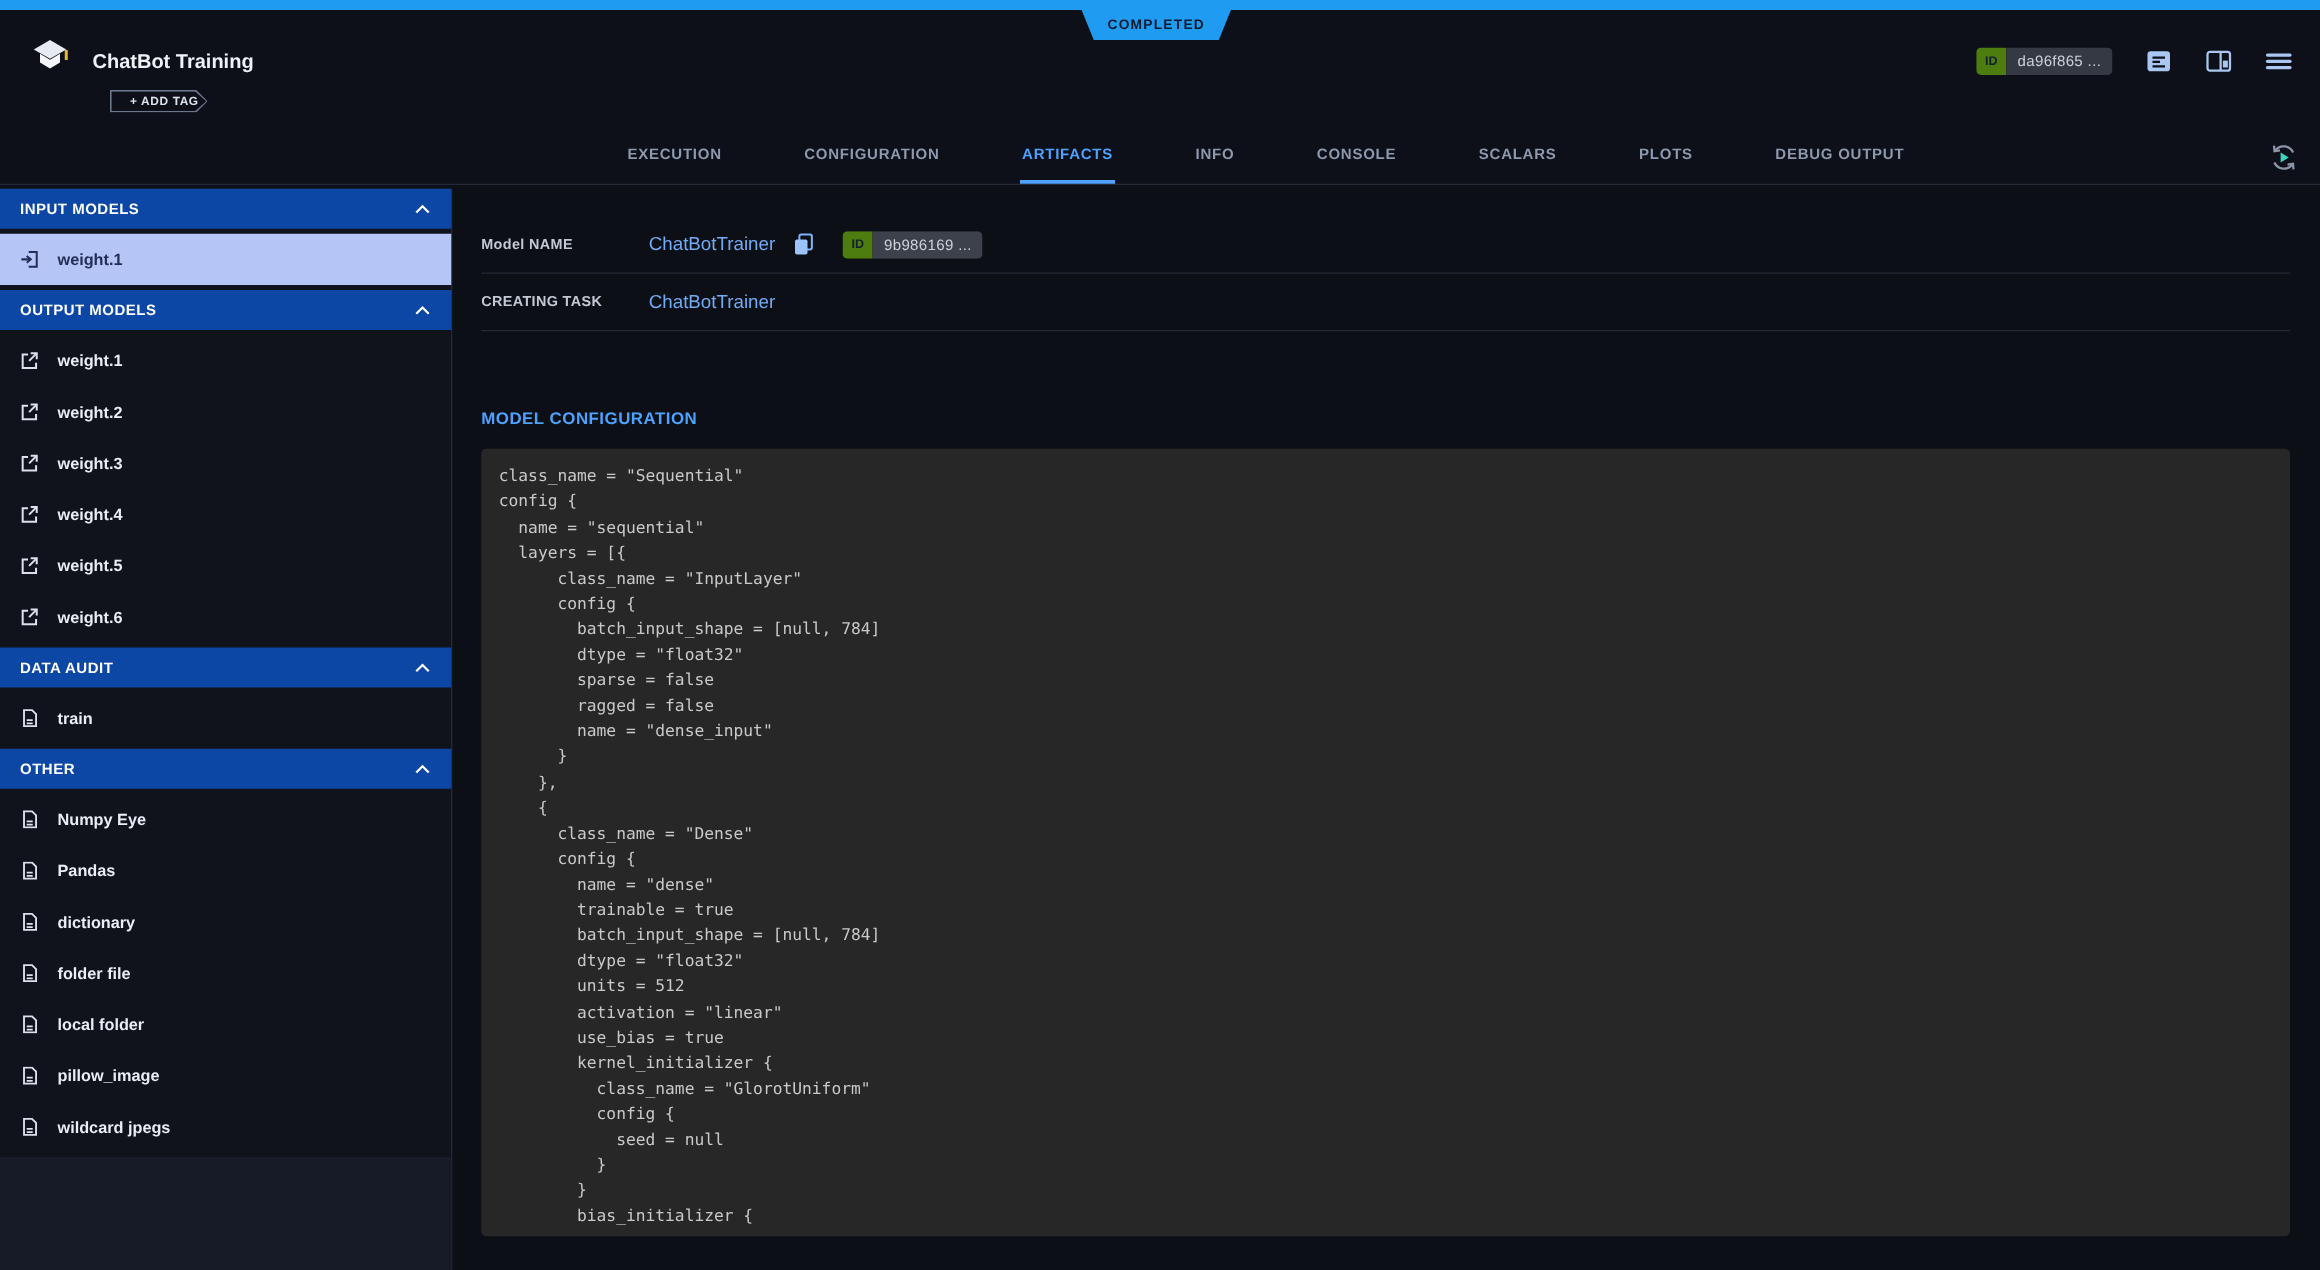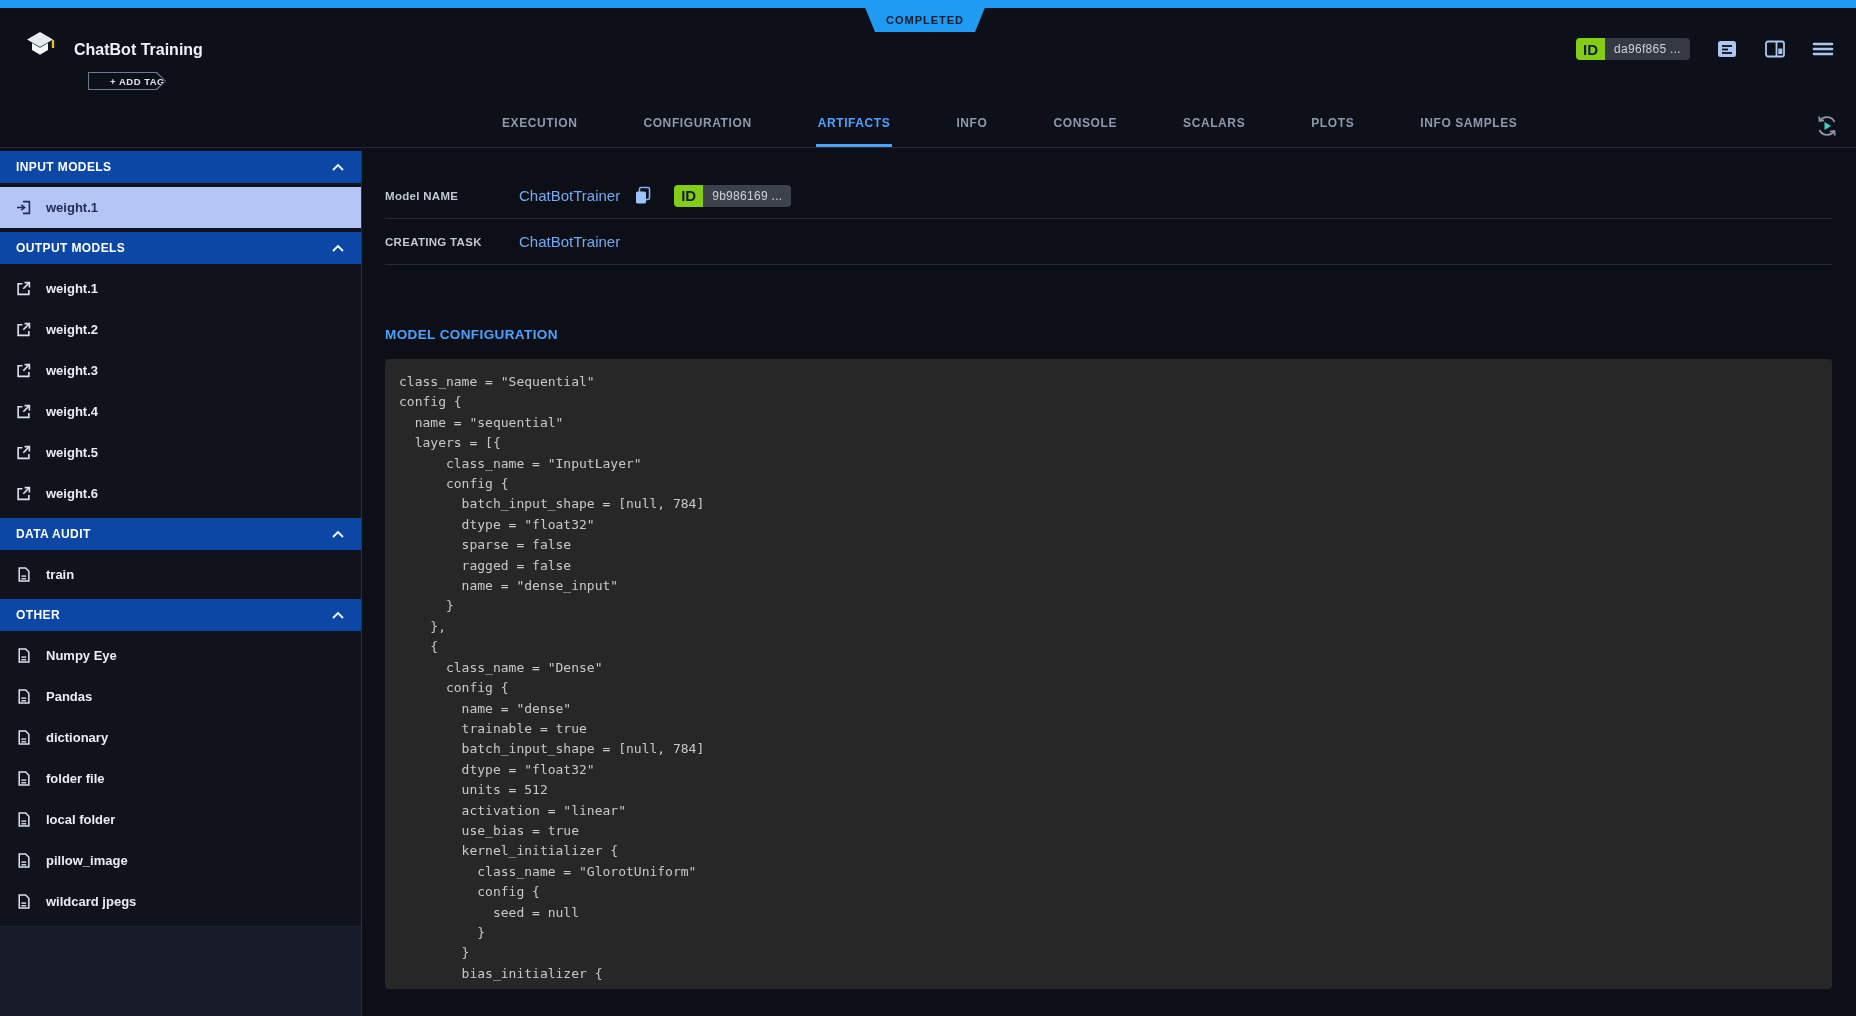--- a/index.html
+++ b/index.html
@@ -17,26 +17,26 @@
   
   header { position:absolute; top:8px; left:0; width:100%; height:140px; background:#0d1019;
     border-bottom:1px solid #232936; }
   .logo { position:absolute; left:22px; top:22px; }
   .title { position:absolute; left:74px; top:33px; font-size:16px; font-weight:bold; color:#eef1f6; }
   .addtag { position:absolute; left:88px; top:64px; width:78px; height:18px;
     clip-path:polygon(0 0,calc(100% - 9px) 0,100% 50%,calc(100% - 9px) 100%,0 100%);
     background:#6e7890; cursor:pointer; }
   .addtag .inner { position:absolute; inset:1px; background:#0d1019;
     clip-path:polygon(0 0,calc(100% - 9px) 0,100% 50%,calc(100% - 9px) 100%,0 100%);
-    display:flex; align-items:center; justify-content:flex-end; padding-left:9px;
+    display:flex; align-items:center; justify-content:center; padding-left:9px;
     font-size:9.5px; font-weight:bold; letter-spacing:.5px; color:#dfe3ec; }
 
   .header-right { position:absolute; right:22px; top:30px; display:flex; align-items:center; gap:26px; }
   .idbadge { display:flex; height:22px; font-size:12px; border-radius:4px; overflow:hidden; cursor:pointer; }
-  .idbadge .chip { background:#84cc16; color:#111f35; font-weight:bold; font-size:15px;
+  .idbadge .chip { background:#4d7c0f; color:#111f35; font-weight:bold; font-size:10px;
     display:flex; align-items:center; padding:0 7px; }
   .idbadge .val { background:#343943; color:#ccd2db; display:flex; align-items:center; padding:0 9px; letter-spacing:.3px; }
 
   
   .tabs { position:absolute; left:500px; bottom:0; display:flex; gap:62px; }
   .tab { font-size:12px; letter-spacing:.6px; color:#8d99ad; padding:0 2px 14px 2px;
     border-bottom:3px solid transparent; cursor:pointer; font-weight:bold; }
   .tab.active { color:#4da2ff; border-bottom-color:#4da2ff; }
   .refresh { position:absolute; right:16px; bottom:8px; width:26px; height:26px; cursor:pointer; }
 
@@ -149,21 +149,21 @@
     </div>
 
     <nav class="tabs">
       <div class="tab">EXECUTION</div>
       <div class="tab">CONFIGURATION</div>
       <div class="tab active">ARTIFACTS</div>
       <div class="tab">INFO</div>
       <div class="tab">CONSOLE</div>
       <div class="tab">SCALARS</div>
       <div class="tab">PLOTS</div>
-      <div class="tab">INFO SAMPLES</div>
+      <div class="tab">DEBUG OUTPUT</div>
     </nav>
 
     <div class="refresh">
       <svg width="26" height="26" viewBox="0 0 26 26">
         <path d="M20.5 9 A8.5 8.5 0 0 0 6 7.5" fill="none" stroke="#8d96a8" stroke-width="1.8"></path>
         <polyline points="5.2,3.5 5.6,8 10,7.3" fill="none" stroke="#8d96a8" stroke-width="1.8"></polyline>
         <path d="M5.5 17 A8.5 8.5 0 0 0 20 18.5" fill="none" stroke="#8d96a8" stroke-width="1.8"></path>
         <polyline points="20.8,22.5 20.4,18 16,18.7" fill="none" stroke="#8d96a8" stroke-width="1.8"></polyline>
         <polygon points="10.5,9 17,13 10.5,17" fill="#3ed3bf"></polygon>
       </svg>

